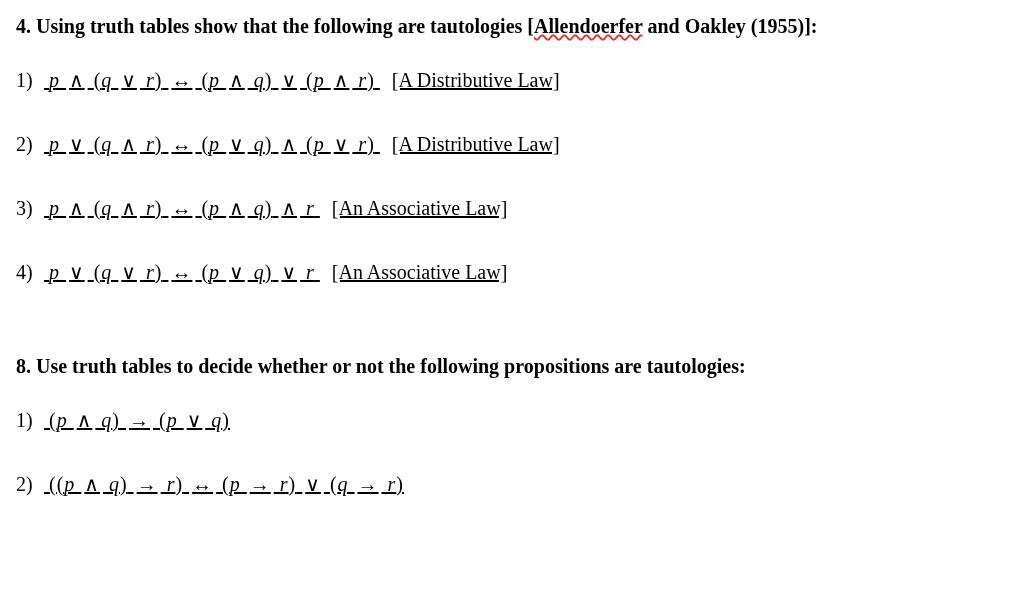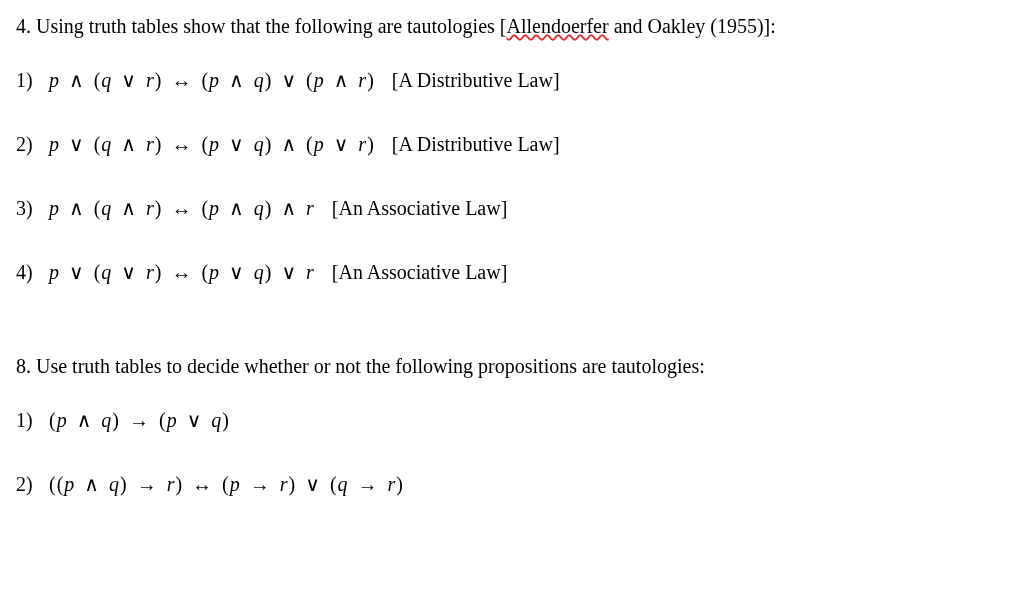--- a/index.html
+++ b/index.html
@@ -8,24 +8,26 @@
     font-family: "Times New Roman", Times, serif;
     font-size: 20px;
     color: #000;
     background: #fff;
     width: 1028px;
     box-sizing: border-box;
   }
   .prompt-line {
     margin: 0 0 26px 0;
     line-height: 1.4;
+    font-weight: bold;
   }
   .item {
     margin: 0 0 36px 0;
     line-height: 1.4;
+    text-decoration: underline;
   }
   .num {
     display: inline-block;
     width: 28px;
   }
   .math {
     font-style: italic;
     letter-spacing: 1px;
   }
   .op {

